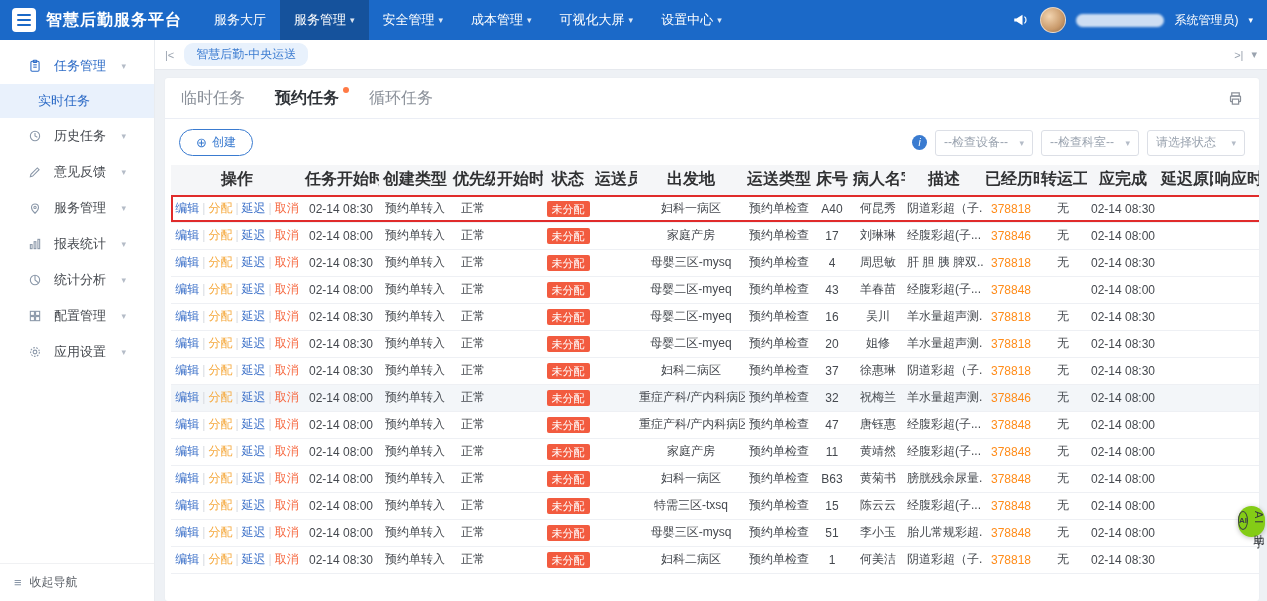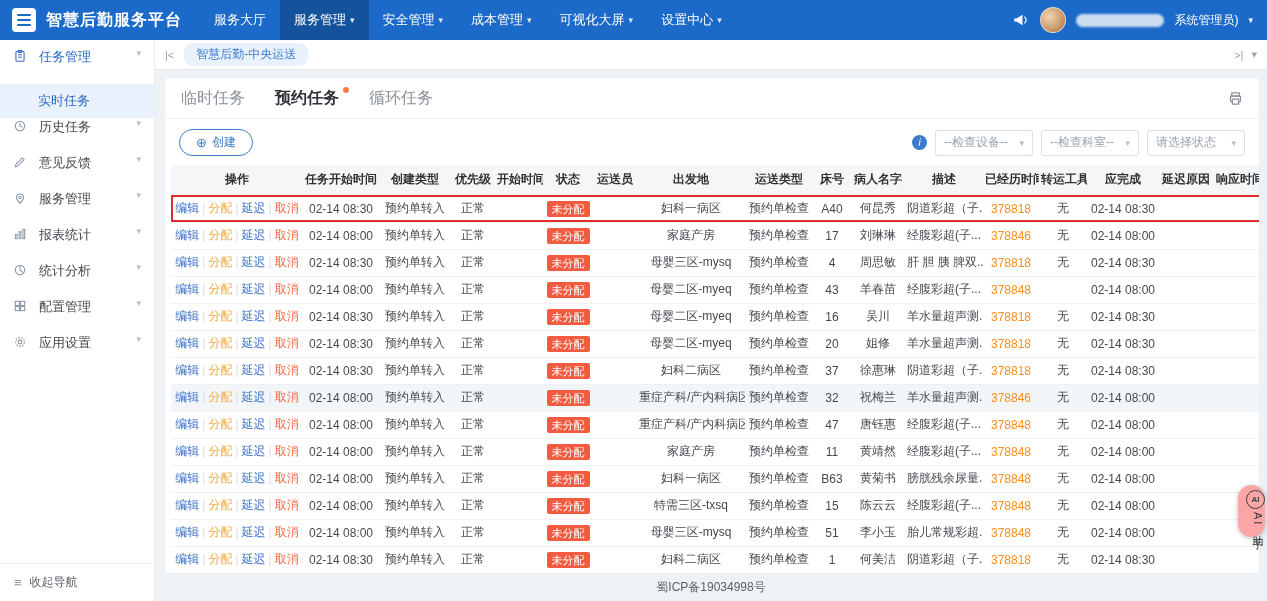--- a/index.html
+++ b/index.html
@@ -16,21 +16,21 @@
   .topbar-right{margin-left:auto;display:flex;align-items:center;gap:10px}
   .megaphone{display:flex;cursor:pointer}
   .avatar{width:26px;height:26px;border-radius:50%;background:radial-gradient(circle at 35% 35%,#f2d4b0,#c99a6b 60%,#8a6644);border:1px solid rgba(255,255,255,.6);cursor:pointer}
   .censor{width:88px;height:13px;border-radius:7px;background:rgba(255,255,255,.78);filter:blur(1.2px)}
   .user-label{font-size:12px;cursor:pointer;white-space:nowrap}
   .topbar-right .chev{font-size:9px;cursor:pointer}
   
   .layout{display:flex;height:561px}
   .sidebar{width:155px;background:#fff;display:flex;flex-direction:column;border-right:1px solid #e9ecf0}
   .side-nav{padding-top:8px}
-  .side-item{height:36px;display:flex;align-items:flex-start;padding:0 13px;font-size:13px;color:#45494f;cursor:pointer}
+  .side-item{height:36px;display:flex;align-items:center;padding:0 28px;font-size:13px;color:#45494f;cursor:pointer}
   .side-item.active{color:#2d6bc6}
   .side-icon{width:18px;height:16px;margin-right:8px;color:#8a97a8;display:flex;align-items:center}
   .side-item.active .side-icon{color:#2d6bc6}
   .side-chev{margin-left:auto;color:#b4bcc7;font-size:9px}
   .side-sub{height:34px;display:flex;align-items:center;padding-left:38px;font-size:13px;color:#50555c;cursor:pointer}
   .side-sub.active{background:#e9f1fc;color:#2d6bc6}
   .sidebar-footer{margin-top:auto;border-top:1px solid #f0f1f3;height:38px;display:flex;align-items:center;padding:0 14px;color:#5a5f66;font-size:12px;gap:8px;cursor:pointer}
   .collapse-icon{font-size:13px;color:#8a97a8}
   
   .main{flex:1;display:flex;flex-direction:column;min-width:0}
@@ -48,34 +48,34 @@
   .toolbar{display:flex;align-items:center;padding:10px 14px 9px}
   .create-btn{display:inline-flex;align-items:center;gap:5px;border:1px solid #3a7bd0;color:#3a7bd0;font-size:12px;padding:4px 16px;border-radius:14px;background:#fff;cursor:pointer}
   .create-btn .plus{font-size:13px}
   .toolbar-right{margin-left:auto;display:flex;align-items:center;gap:8px}
   .info-icon{width:15px;height:15px;border-radius:50%;background:#3a7bd0;color:#fff;font-size:10px;font-style:italic;display:flex;align-items:center;justify-content:center;cursor:pointer}
   .select{min-width:98px;height:26px;border:1px solid #dcdfe6;border-radius:3px;display:flex;align-items:center;justify-content:space-between;gap:6px;padding:0 8px;font-size:12px;color:#9aa3af;background:#fff;cursor:pointer;white-space:nowrap}
   .sel-chev{font-size:9px;color:#b4bcc7}
   
   .table-wrap{flex:1;overflow:hidden;padding:0 6px}
   table{border-collapse:collapse;table-layout:fixed;width:100%}
-  th{background:#f5f6f8;font-size:12px;color:#303133;font-weight:bold;height:30px;border-bottom:1px solid #e8ebf0;padding:0 2px;white-space:nowrap;overflow:hidden;text-align:center}
+  th{background:#f5f6f8;font-size:16px;color:#303133;font-weight:bold;height:30px;border-bottom:1px solid #e8ebf0;padding:0 2px;white-space:nowrap;overflow:hidden;text-align:center}
   td{font-size:12px;color:#45494f;height:27px;text-align:center;border-bottom:1px solid #eef0f4;white-space:nowrap;overflow:hidden;padding:0 2px}
   tr.shaded{background:#f3f6f9}
   tr.highlight{outline:2px solid #e02b2b;outline-offset:-2px}
   .ops .op{cursor:pointer;text-decoration:none}
   .op-0,.op-2{color:#3a6fc8}
   .op-1{color:#f5a83c}
   .op-3{color:#f6673f}
   .sep{color:#d8dce2;margin:0 3px}
   .badge{display:inline-block;background:#f25b3f;color:#fff;font-size:11px;line-height:16px;padding:0 5px;border-radius:2px}
   td.elapsed{color:#ff8c1a}
   
   .footer{height:28px;display:flex;align-items:center;justify-content:center;color:#5a5f66;font-size:12px}
-  .ai-widget{position:fixed;right:2px;bottom:64px;width:27px;background:#fca5a5;border-radius:14px;box-shadow:0 1px 5px rgba(0,0,0,.25);padding:5px 0 7px;display:flex;flex-direction:column;align-items:flex-end;gap:3px;cursor:pointer}
+  .ai-widget{position:fixed;right:2px;bottom:64px;width:27px;background:#84cc16;border-radius:14px;box-shadow:0 1px 5px rgba(0,0,0,.25);padding:5px 0 7px;display:flex;flex-direction:row;align-items:center;gap:3px;cursor:pointer}
   .ai-circle{width:19px;height:19px;border-radius:50%;border:1.4px solid #3a3f45;font-size:8px;font-weight:bold;color:#3a3f45;display:flex;align-items:center;justify-content:center}
   .ai-label{writing-mode:vertical-lr;font-size:11px;color:#33373c;letter-spacing:2px}
 </style>
 </head>
 <body>
 
 <div class="topbar">
   <span class="logo">
       <i></i>
       <i></i>
@@ -556,22 +556,19 @@
                 <td>无</td>
                 <td>02-14 08:30</td>
                 <td></td>
                 <td></td>
               </tr>
             </tbody>
         </table>
       </div>
     </div>
 
-    <div class="footer">
-      <span>蜀ICP备19034998号</span>
-    </div>
   </div>
 </div>
 
 <div class="ai-widget">
   <span class="ai-circle">AI</span>
   <span class="ai-label">AI助手</span>
 </div>
 
 </body></html>

